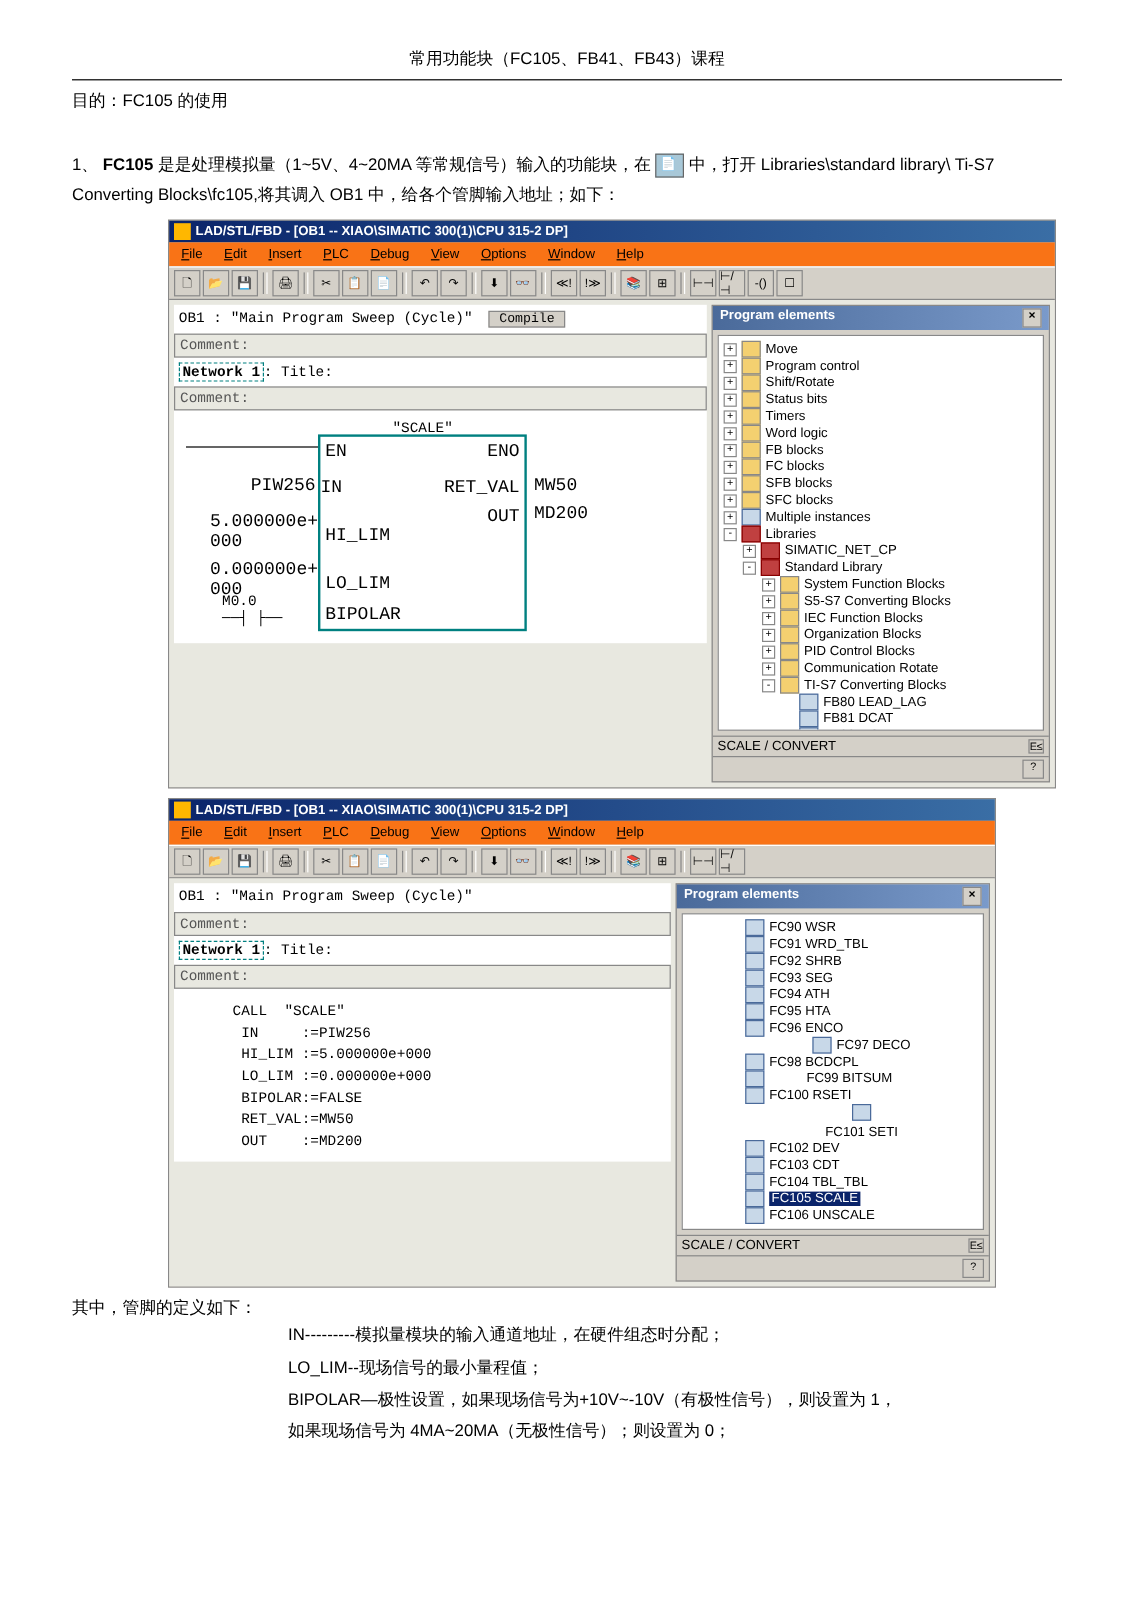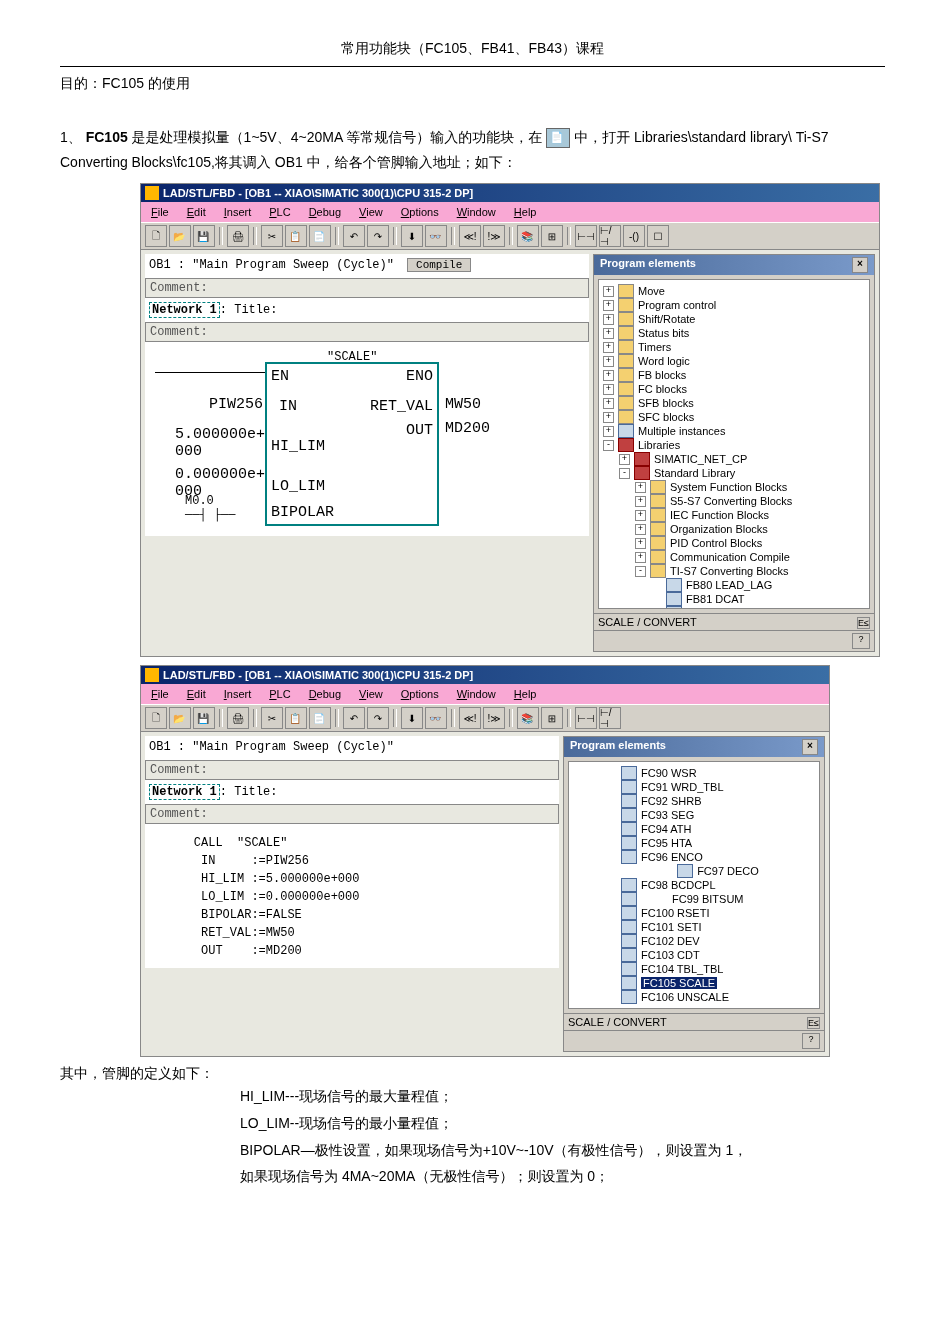--- a/index.html
+++ b/index.html
@@ -7,21 +7,21 @@
 .hr-line{border-top:1px solid #000;margin:0 0 8px 0}
 .purpose{font-size:14px;margin-bottom:32px}
 .section-text{line-height:1.8}
 .bold{font-weight:bold}
 .inline-icon{display:inline-block;width:22px;height:18px;background:#a8c8d8;border:1px solid #666;vertical-align:middle;position:relative}
 .inline-icon::before{content:"📄";font-size:11px;position:absolute;top:-1px;left:3px}
 .screenshot{margin:8px 0 8px 80px;border:none}
 .app-window{background:#d4d0c8;border:1px solid #888;font-family:Tahoma,sans-serif;font-size:11px}
 .titlebar{background:linear-gradient(to right,#0a246a,#3a6ea5);color:#fff;padding:2px 4px;display:flex;align-items:center;gap:4px;font-weight:bold}
 .titlebar-icon{width:14px;height:14px;background:#ffb700;display:inline-block}
-.menubar{display:flex;gap:2px;padding:2px;background:#f9a8d4}
+.menubar{display:flex;gap:2px;padding:2px;background:#f97316}
 .menu-item{padding:2px 8px;cursor:default}
 .menu-item .ul{text-decoration:underline}
 .toolbar{display:flex;gap:2px;padding:2px 4px;background:#d4d0c8;border-top:1px solid #fff;border-bottom:1px solid #888;align-items:center}
 .tb-btn{width:20px;height:20px;border:1px solid #888;background:#d4d0c8;display:flex;align-items:center;justify-content:center;font-size:10px}
 .tb-sep{width:2px;height:18px;border-left:1px solid #888;border-right:1px solid #fff;margin:0 2px}
 .content-area{display:flex;background:#e8e8e0;padding:4px;gap:4px;align-items:flex-start}
 .code-panel{flex:1;background:#fff;min-height:200px}
 .code-header{font-family:"Courier New",monospace;font-size:12px;padding:4px}
 .code-block-title{font-family:"Courier New",monospace;font-size:12px;padding:2px 4px}
 .network-label{font-weight:bold;border:1px dashed #008080;padding:0 2px;font-family:"Courier New",monospace;font-size:12px;display:inline-block}
@@ -117,21 +117,21 @@
         </div>
         <div class="comment-box">Comment:</div>
         <div class="code-block-title">
           <span class="network-label">Network 1</span><span>: Title:</span>
         </div>
         <div class="comment-box">Comment:</div>
         <div class="fbd-block">
           <div class="scale-box">
             <div class="scale-label">"SCALE"</div>
             <span class="pin" style="top:4px;left:4px">EN</span>
-            <span class="pin" style="top:34px;left:12px">IN</span>
+            <span class="pin" style="top:34px;left:0">IN</span>
             <span class="pin" style="top:74px;left:4px">HI_LIM</span>
             <span class="pin" style="top:114px;left:4px">LO_LIM</span>
             <span class="pin" style="top:140px;left:4px">BIPOLAR</span>
             <span class="pin" style="top:4px;right:4px">ENO</span>
             <span class="pin" style="top:34px;right:4px">RET_VAL</span>
             <span class="pin" style="top:58px;right:4px">OUT</span>
           </div>
           <span class="pin" style="top:34px;left:54px">PIW256</span>
           <span class="pin" style="top:64px;left:20px;white-space:pre">5.000000e+
 000</span>
@@ -242,21 +242,21 @@
               <span>Organization Blocks</span>
             </div>
             <div class="tree-row" style="padding-left: 34px;">
               <span class="tree-exp">+</span>
               <span class="tree-ico folder-ico"></span>
               <span>PID Control Blocks</span>
             </div>
             <div class="tree-row" style="padding-left: 34px;">
               <span class="tree-exp">+</span>
               <span class="tree-ico folder-ico"></span>
-              <span>Communication Compile</span>
+              <span>Communication Rotate</span>
             </div>
             <div class="tree-row" style="padding-left: 34px;">
               <span class="tree-exp">-</span>
               <span class="tree-ico folder-ico"></span>
               <span>TI-S7 Converting Blocks</span>
             </div>
             <div class="tree-row" style="padding-left: 50px;">
               <span style="width:11px;display:inline-block"></span>
               <span class="tree-ico block-ico"></span>
               <span>FB80     LEAD_LAG</span>
@@ -388,21 +388,21 @@
               <span>FC98     BCDCPL</span>
             </div>
             <div class="tree-row" style="padding-left: 50px; gap: 35px;">
               <span class="tree-ico block-ico"></span>
               <span>FC99     BITSUM</span>
             </div>
             <div class="tree-row" style="padding-left: 50px;">
               <span class="tree-ico block-ico"></span>
               <span>FC100    RSETI</span>
             </div>
-            <div class="tree-row" style="padding-left: 50px;">
+            <div class="tree-row" style="padding-left: 50px; flex-direction: column;">
               <span class="tree-ico block-ico"></span>
               <span>FC101    SETI</span>
             </div>
             <div class="tree-row" style="padding-left: 50px;">
               <span class="tree-ico block-ico"></span>
               <span>FC102    DEV</span>
             </div>
             <div class="tree-row" style="padding-left: 50px;">
               <span class="tree-ico block-ico"></span>
               <span>FC103    CDT</span>
@@ -427,17 +427,17 @@
         <div class="tree-status" style="justify-content:flex-end">
           <span class="scroll-btn">?</span>
         </div>
       </div>
     </div>
   </div>
 </div>
 
 <div style="">其中，管脚的定义如下：</div>
 <div class="defs" id="defs">
-    <div>HI_LIM---现场信号的最大量程值；</div>
+    <div>IN---------模拟量模块的输入通道地址，在硬件组态时分配；</div>
     <div>LO_LIM--现场信号的最小量程值；</div>
     <div>BIPOLAR—极性设置，如果现场信号为+10V~-10V（有极性信号），则设置为 1，</div>
     <div>如果现场信号为 4MA~20MA（无极性信号）；则设置为 0；</div>
   </div>
 
 </body></html>

